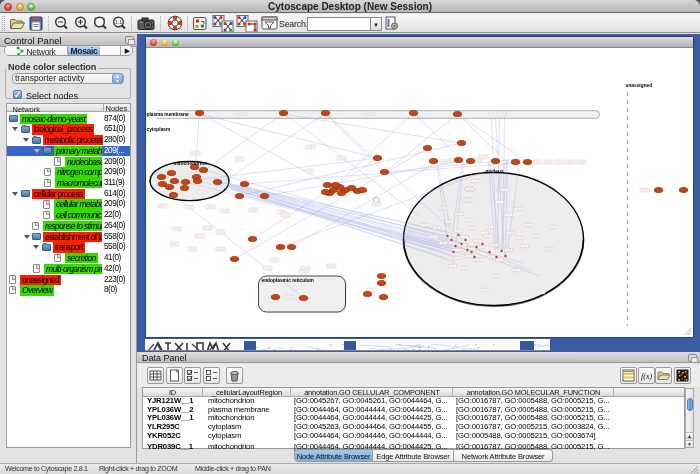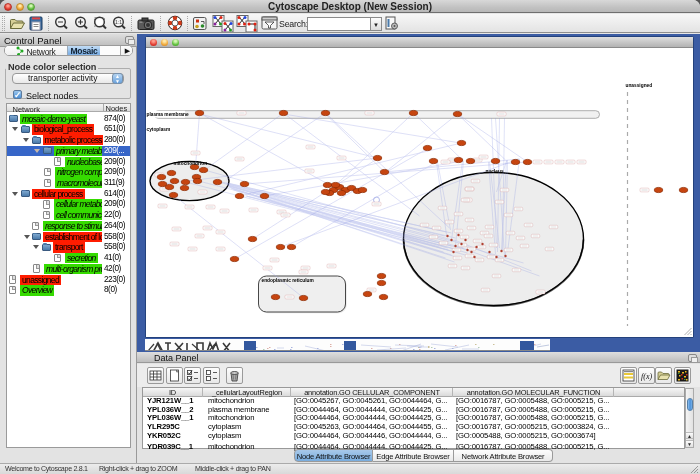--- a/index.html
+++ b/index.html
@@ -22,21 +22,21 @@
 #cphead{position:absolute;left:0;top:0;width:137px;height:13px;background:linear-gradient(#dedede,#bdbdbd);border-bottom:1px solid #999;}
 #cphead span{position:absolute;left:4px;top:1px;font-size:9.5px;color:#111;}
 .floatico{position:absolute;width:9px;height:8px;border:1px solid #888;border-radius:2px;background:#ddd;}
 .floatico:after{content:"";position:absolute;left:2px;top:2px;width:5px;height:4px;border:1px solid #999;background:#eee;}
 #tabs{position:absolute;left:4px;top:11px;width:129px;height:11px;background:#fcfcfc;border:1px solid #9a9a9a;border-radius:5px;overflow:hidden;}
 #tabnet{position:absolute;left:0;top:0;width:62px;height:11px;font-size:8.5px;letter-spacing:-0.3px;color:#222;text-align:center;line-height:10px;background:linear-gradient(#fdfdfd,#ededed);}
 #tabmos{position:absolute;left:62px;top:0;width:33px;height:11px;font-size:8.5px;letter-spacing:-0.3px;font-weight:bold;color:#123;text-align:center;line-height:10px;background:linear-gradient(#c3ddf5,#7fb1e6 70%,#8ab8e8);border-left:1px solid #98a8b8;}
 #tabarr{position:absolute;left:115px;top:0;width:14px;height:11px;border-left:1px solid #aaa;background:linear-gradient(#fdfdfd,#ededed);font-size:7px;text-align:center;line-height:10px;color:#111;}
 #grpbox{position:absolute;left:5px;top:34px;width:126px;height:31px;border:1px solid #adadad;border-radius:2px;}
 #grplbl{position:absolute;left:6px;top:27.5px;font-size:9.2px;letter-spacing:-0.1px;font-weight:bold;color:#333;background:#e3e3e3;padding:0 2px;}
-#combo{position:absolute;left:12px;top:39px;width:112px;height:10.5px;background:linear-gradient(#fff,#e8e8e8);border:1px solid #999;border-radius:4px;font-size:8.5px;color:#111;line-height:9.5px;padding-left:15px;}
+#combo{position:absolute;left:12px;top:39px;width:112px;height:10.5px;background:linear-gradient(#fff,#e8e8e8);border:1px solid #999;border-radius:4px;font-size:8.5px;color:#111;line-height:9.5px;padding-left:2px;}
 #combobtn{position:absolute;right:0px;top:-1px;width:11px;height:10.5px;border-radius:3px;background:linear-gradient(#b5d4f2,#6ba3dd);border:1px solid #7791ad;color:#fff;font-size:5px;line-height:5px;text-align:center;}
 #chk{position:absolute;left:13px;top:56px;width:9px;height:9px;background:linear-gradient(#9cc7ee,#4b8fd6);border:1px solid #5d7b9d;border-radius:2px;color:#fff;font-size:9px;line-height:8.5px;font-weight:bold;text-align:center;}
 #chklbl{position:absolute;left:26px;top:56.5px;font-size:9px;color:#111;}
 #treebox{position:absolute;left:6px;top:69px;width:125px;height:345px;background:#fff;border:1px solid #9a9a9a;}
 #treehead{position:absolute;left:0;top:0;width:123px;height:8px;background:linear-gradient(#f4f4f4,#dcdcdc);border-bottom:1px solid #aaa;font-size:7.5px;color:#222;}
 #treehead .c2{position:absolute;left:95.5px;top:0;border-left:1px solid #aaa;height:8px;padding-left:2px;}
 .trow{position:absolute;left:0;width:123px;height:10.7px;font-size:8.5px;letter-spacing:-0.65px;}
 .tlabel{position:absolute;top:0.2px;padding:0 2px;white-space:nowrap;color:#000;line-height:10.2px;}
 .tcount{position:absolute;left:97px;top:0.2px;color:#000;line-height:10.2px;font-size:8.2px;letter-spacing:-0.45px;}
 .green{background:#35db00;font-style:italic;}
@@ -50,21 +50,21 @@
 #mdi{position:absolute;left:137px;top:34px;width:563px;height:318px;background:#3b5ca4;}
 #iwin{position:absolute;left:8px;top:1.5px;width:549px;height:302px;background:#fff;border:1.5px solid #24427c;border-radius:2px 2px 0 0;}
 #ititle{position:absolute;left:0;top:0;width:100%;height:11px;background:linear-gradient(#dedede,#b2b2b2);border-bottom:1px solid #8a8a8a;}
 #ititle .t1{left:4px;top:2px;width:7px;height:7px;background:radial-gradient(circle at 50% 30%,#ff9a8a 15%,#e33e32 60%,#b01c12);}
 #ititle .t2{left:15px;top:2px;width:7px;height:7px;background:radial-gradient(circle at 50% 30%,#ffe9a8 15%,#f0a93c 60%,#c87a1a);}
 #ititle .t3{left:26px;top:2px;width:7px;height:7px;background:radial-gradient(circle at 50% 30%,#d2f8b0 15%,#61c13f 60%,#38921c);}
 #ititlelbl{position:absolute;width:100%;top:1px;text-align:center;font-size:7.8px;color:#111;}
 
 #dpanel{position:absolute;left:137px;top:352px;width:563px;height:111px;background:#e3e3e3;}
 #dphead{position:absolute;left:0;top:0;width:563px;height:11px;background:linear-gradient(#dedede,#bdbdbd);border-bottom:1px solid #999;}
-#dphead span{position:absolute;left:5px;top:0.5px;font-size:9px;color:#111;margin-left:12px;}
+#dphead span{position:absolute;left:5px;top:0.5px;font-size:9px;color:#111;}
 #dtool{position:absolute;left:0;top:12px;width:563px;height:23px;background:#ececec;}
 .dbtn{position:absolute;top:3px;width:17px;height:17px;background:linear-gradient(#fdfdfd,#e8e8e8);border:1px solid #9a9a9a;border-radius:2px;}
 #dtable{position:absolute;left:5px;top:34.5px;width:543px;height:62px;background:#fff;border:1px solid #999;}
 #dthead{position:absolute;left:0;top:0;width:541px;height:9px;background:linear-gradient(#f6f6f6,#dadada);border-bottom:1px solid #aaa;font-size:7.4px;letter-spacing:-0.15px;color:#111;}
 #dthead div{position:absolute;top:0.5px;text-align:center;border-right:1px solid #b5b5b5;height:9px;}
 .drow{position:absolute;left:0;width:541px;height:8.8px;line-height:8.8px;font-size:7.7px;letter-spacing:-0.15px;color:#000;white-space:nowrap;}
 .dc1{position:absolute;left:4px;top:0;font-weight:bold;}
 .dc2{position:absolute;left:65px;top:0;}
 .dc3{position:absolute;left:151px;top:0;}
 .dc4{position:absolute;left:313px;top:0;}

